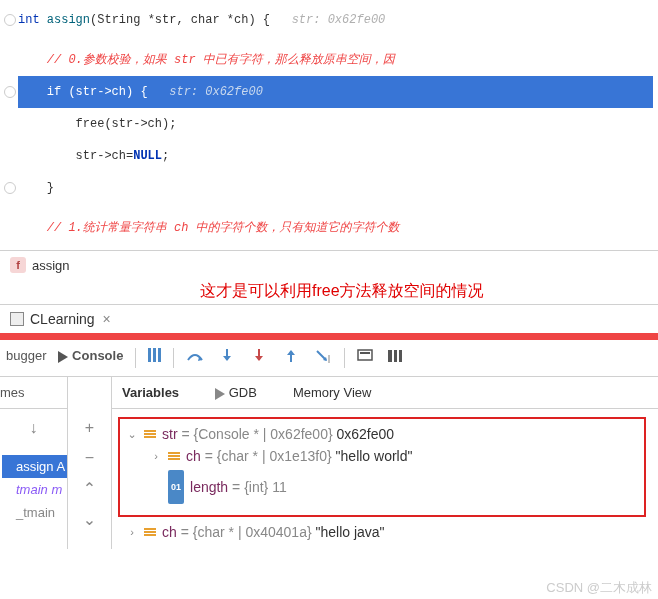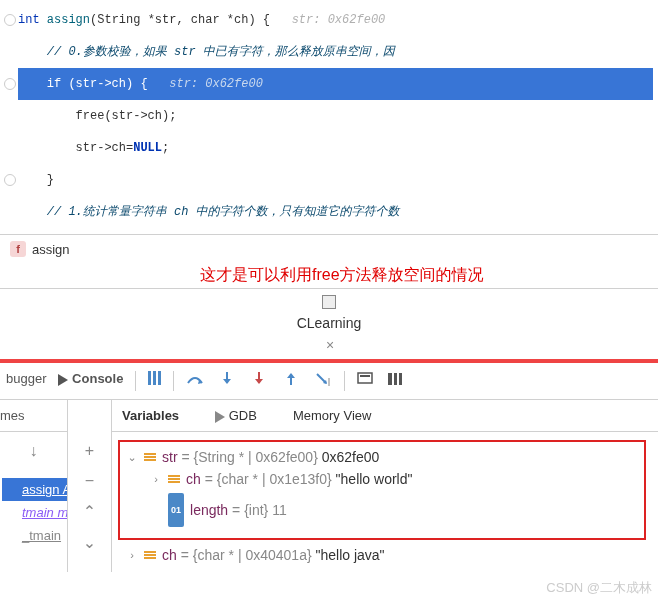--- a/index.html
+++ b/index.html
@@ -1,31 +1,31 @@
 <!DOCTYPE html>
 <html><head>
 <meta charset="utf-8">
 <style>
 * { margin: 0; padding: 0; box-sizing: border-box; }
 body { font-family: "Segoe UI", Arial, sans-serif; font-size: 14px; background: #fff; color: #333; width: 658px; height: 599px; overflow: hidden; position: relative; }
 .code-area { font-family: Consolas, "Courier New", monospace; font-size: 12px; line-height: 32px; padding: 4px 5px 0 18px; background: #fff; }
 .code-line { white-space: pre; position: relative; }
 .kw { color: #0033b3; }
 .funcname { color: #00627a; }
-.comment { color: #0c4a6e; font-style: italic; }
+.comment { color: #ef4444; font-style: italic; margin-top: 8px; }
 .hint { color: #b0b0b0; font-style: italic; }
 .nullkw { color: #0033b3; font-weight: bold; }
 .hl-line { background: #3875d6; color: #fff; }
 .hl-line .comment, .hl-line .hint { color: #c8d8ee; }
 .gutter-circle { position: absolute; left: -14px; top: 10px; width: 12px; height: 12px; border: 1px solid #ccc; border-radius: 50%; background: #fff; }
 .divider { border: none; border-top: 1px solid #d0d0d0; margin: 6px 0 0 0; }
 .breadcrumb { display: flex; align-items: center; gap: 6px; padding: 6px 10px; font-size: 13px; }
 .fn-badge { background: #f6d6d6; color: #b04040; border-radius: 3px; width: 16px; height: 16px; display: inline-flex; align-items: center; justify-content: center; font-size: 11px; font-weight: bold; }
 .annot { color: #e00000; font-size: 16px; font-family: "Microsoft YaHei", sans-serif; padding: 2px 0 2px 200px; }
-.project-bar { display: flex; align-items: center; gap: 6px; padding: 6px 10px; border-top: 1px solid #d0d0d0; border-bottom: 4px solid #ef4444; flex-direction: column; }
+.project-bar { display: flex; align-items: center; gap: 6px; padding: 6px 10px; border-top: 1px solid #d0d0d0; border-bottom: 7px solid #ef4444; }
 .proj-icon { width: 14px; height: 14px; border: 1px solid #888; background: #eee; }
 .close-x { color: #888; font-size: 14px; margin-left: 2px; }
 .toolbar { display: flex; align-items: flex-start; gap: 12px; padding: 8px 6px; border-bottom: 1px solid #d0d0d0; }
 .tb-tab { color: #555; font-size: 13px; }
 .tb-sep { width: 1px; height: 20px; background: #ccc; }
 .tb-group { display: flex; align-items: center; gap: 14px; }
 .play { width: 0; height: 0; border-left: 10px solid #555; border-top: 6px solid transparent; border-bottom: 6px solid transparent; display: inline-block; vertical-align: middle; }
 .bars { display: inline-flex; gap: 2px; }
 .bars span { width: 3px; height: 14px; background: #4a88c7; }
 .arrow-svg { width: 18px; height: 16px; }
@@ -43,21 +43,21 @@
 .tree-row { display: flex; align-items: center; gap: 6px; padding: 3px 0; }
 .indent1 { padding-left: 24px; }
 .chevron { width: 12px; font-size: 11px; color: #888; display: inline-block; text-align: center; }
 .yellow-bars { display: inline-flex; flex-direction: column; gap: 1px; }
 .yellow-bars span { width: 12px; height: 2px; background: #e8a030; }
 .int-badge { background: #4a88c7; color: #fff; font-size: 9px; padding: 12px 3px; border-radius: 2px; font-weight: bold; }
 .var-name { color: #7a2a5e; }
 .var-type { color: #888; }
 .var-val { color: #333; }
 .stack-list { padding: 8px 0 0 2px; font-size: 13px; }
-.stack-item { padding: 4px 20px; white-space: nowrap; overflow: hidden; text-decoration: underline; }
+.stack-item { padding: 4px 14px; white-space: nowrap; overflow: hidden; }
 .stack-active { background: #3875d6; color: #fff; }
 .watermark { position: absolute; right: 6px; bottom: 2px; color: #ccc; font-size: 13px; font-family: "Microsoft YaHei", sans-serif; }
 </style>
 </head>
 <body>
 
 <div class="code-area">
   <div class="code-line"><span class="gutter-circle"></span><span class="kw">int </span><span class="funcname">assign</span><span>(String *str, char *ch) {</span><span class="hint">   str: 0x62fe00</span></div>
   <div class="code-line comment">    // 0.参数校验，如果 str 中已有字符，那么释放原串空间，因</div>
   <div class="code-line hl-line"><span class="gutter-circle"></span><span>    if (str-&gt;ch) {</span><span class="hint">   str: 0x62fe00</span></div>
@@ -154,21 +154,21 @@
     </div>
     <div class="tree">
       <div class="red-box">
         <div class="tree-row">
           <span class="chevron">⌄</span>
           <span class="yellow-bars">
               <span></span>
               <span></span>
               <span></span>
             </span>
-          <span><span class="var-name">str</span><span class="var-type"> = {String * | 0x62fe00} </span><span class="var-val">0x62fe00</span></span>
+          <span><span class="var-name">str</span><span class="var-type"> = {Console * | 0x62fe00} </span><span class="var-val">0x62fe00</span></span>
         </div>
         <div class="tree-row indent1">
           <span class="chevron">›</span>
           <span class="yellow-bars">
               <span></span>
               <span></span>
               <span></span>
             </span>
           <span><span class="var-name">ch</span><span class="var-type"> = {char * | 0x1e13f0} </span><span class="var-val">"hello world"</span></span>
         </div>

